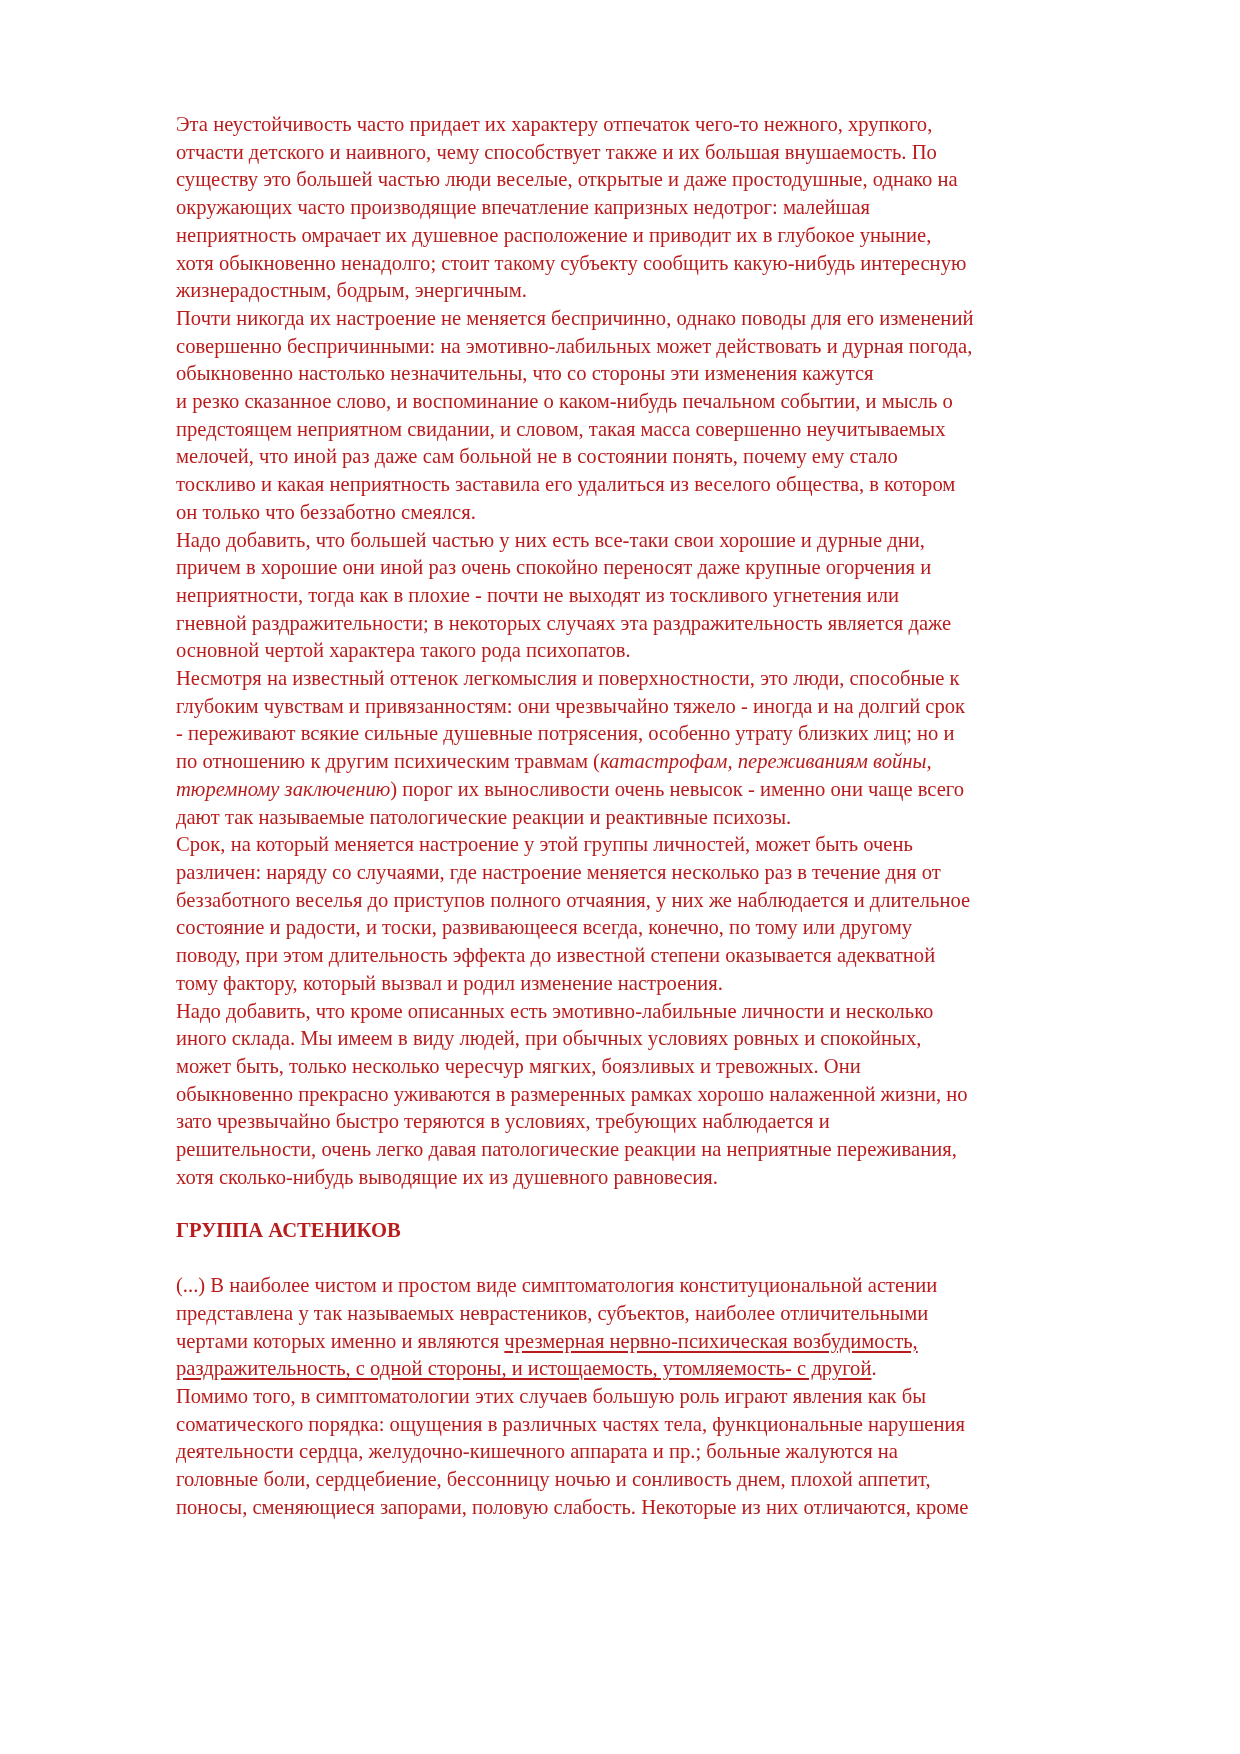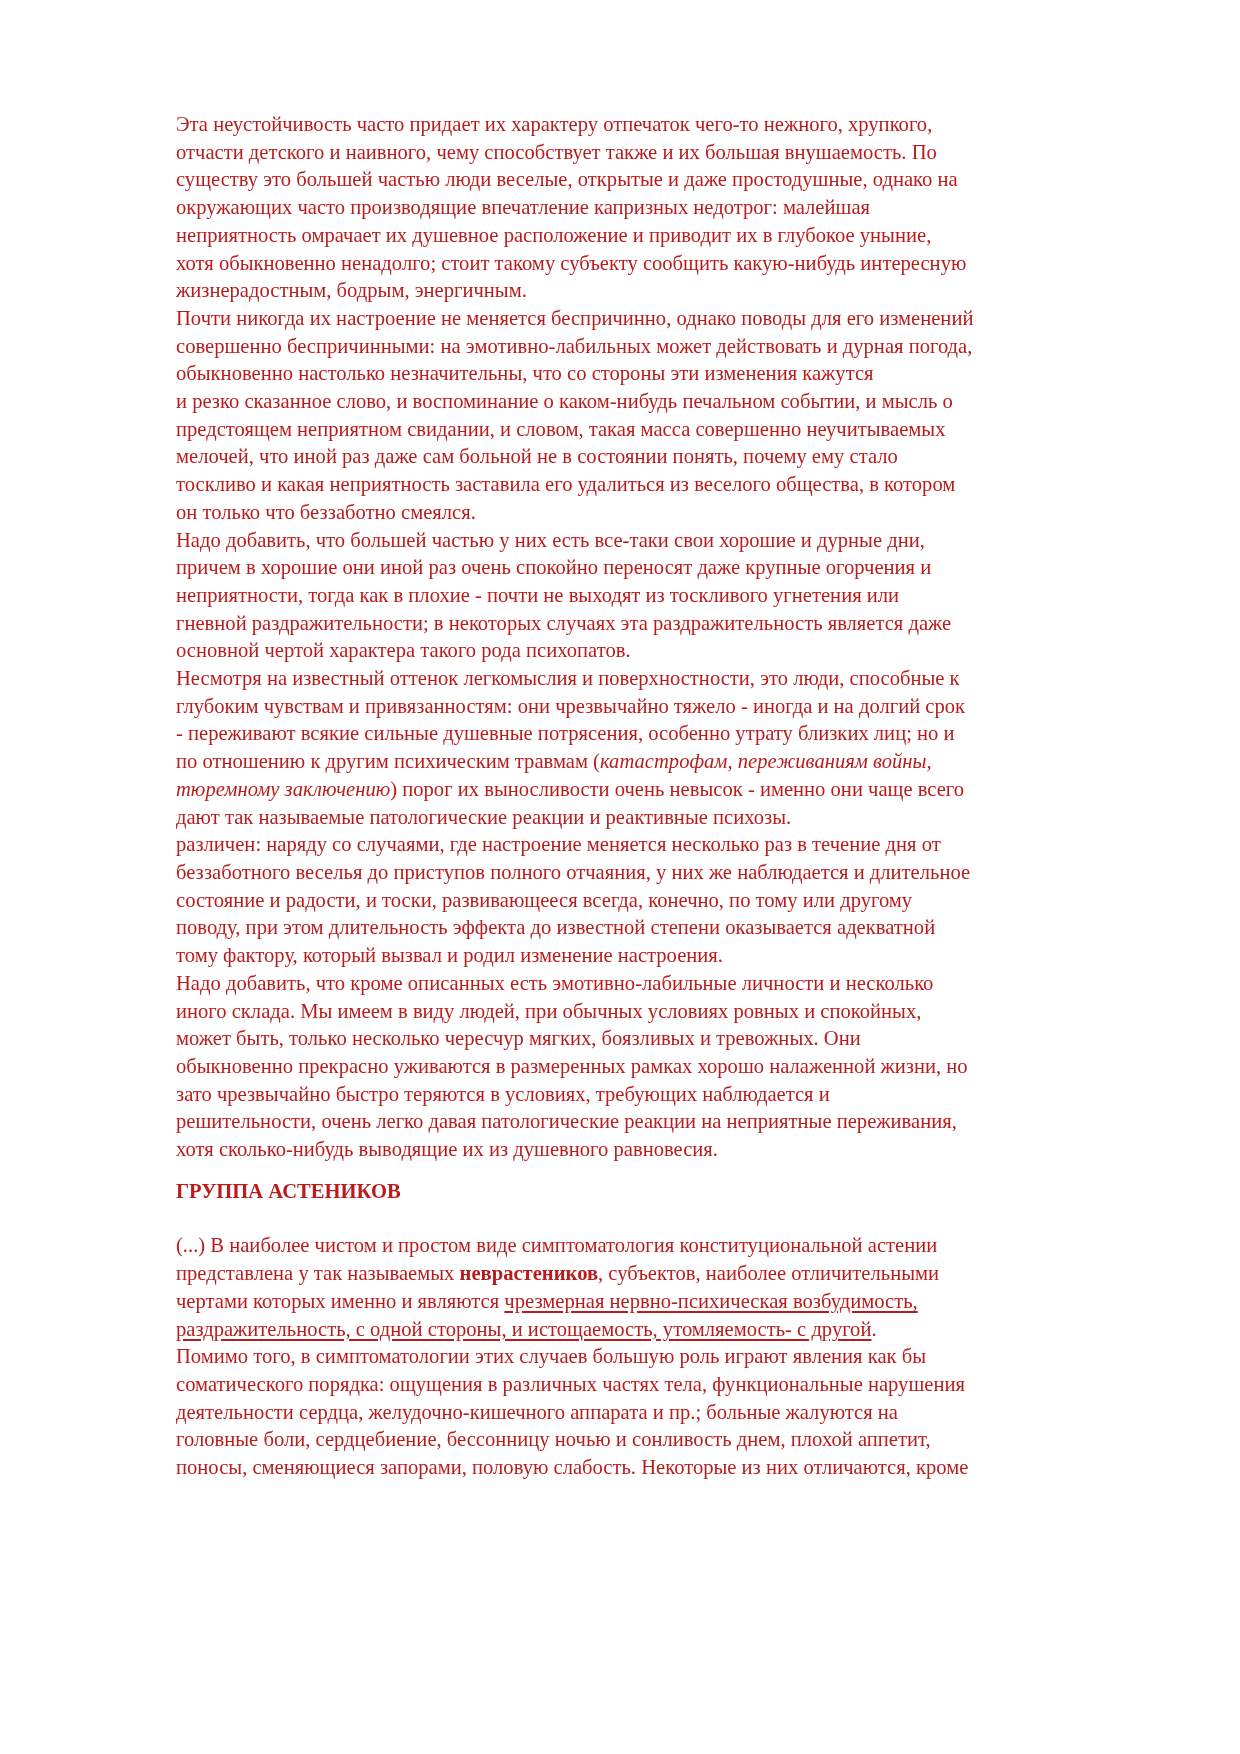--- a/index.html
+++ b/index.html
@@ -12,26 +12,26 @@
       font-family: "Liberation Serif", "DejaVu Serif", serif;
       font-size: 20.6px;
       line-height: 27.7px;
       color: #b91c1c;
     }
     .line { display: block; white-space: nowrap; }
     .para { margin: 0; }
     .heading {
       font-weight: bold;
       font-size: 20.6px;
-      margin-top: 14px;
+      margin-top: 26px;
       margin-bottom: 27px;
       display: block;
     }
     em { font-style: italic; }
-    strong { font-weight: bold; }
+    strong { font-weight: normal; }
     .u { text-decoration: underline; text-underline-offset: 3px; margin-top: 14px; }
   </style>
 </head>
 <body>
 
 <div class="page">
 
   <p class="para">
     <span class="line">Эта неустойчивость часто придает их характеру отпечаток чего-то нежного, хрупкого,</span>
     <span class="line">отчасти детского и наивного, чему способствует также и их большая внушаемость. По</span>
@@ -64,20 +64,21 @@
   <p class="para">
     <span class="line">Несмотря на известный оттенок легкомыслия и поверхностности, это люди, способные к</span>
     <span class="line">глубоким чувствам и привязанностям: они чрезвычайно тяжело - иногда и на долгий срок</span>
     <span class="line">- переживают всякие сильные душевные потрясения, особенно утрату близких лиц; но и</span>
     <span class="line"><span>по отношению к другим психическим травмам (</span><em>катастрофам, переживаниям войны,</em></span>
     <span class="line"><em>тюремному заключению</em><span>) порог их выносливости очень невысок - именно они чаще всего</span></span>
     <span class="line">дают так называемые патологические реакции и реактивные психозы.</span>
   </p>
 
   <p class="para">
+    <span class="line">Срок, на который меняется настроение у этой группы личностей, может быть очень</span>
     <span class="line">различен: наряду со случаями, где настроение меняется несколько раз в течение дня от</span>
     <span class="line">беззаботного веселья до приступов полного отчаяния, у них же наблюдается и длительное</span>
     <span class="line">состояние и радости, и тоски, развивающееся всегда, конечно, по тому или другому</span>
     <span class="line">поводу, при этом длительность эффекта до известной степени оказывается адекватной</span>
     <span class="line">тому фактору, который вызвал и родил изменение настроения.</span>
   </p>
 
   <p class="para">
     <span class="line">Надо добавить, что кроме описанных есть эмотивно-лабильные личности и несколько</span>
     <span class="line">иного склада. Мы имеем в виду людей, при обычных условиях ровных и спокойных,</span>

